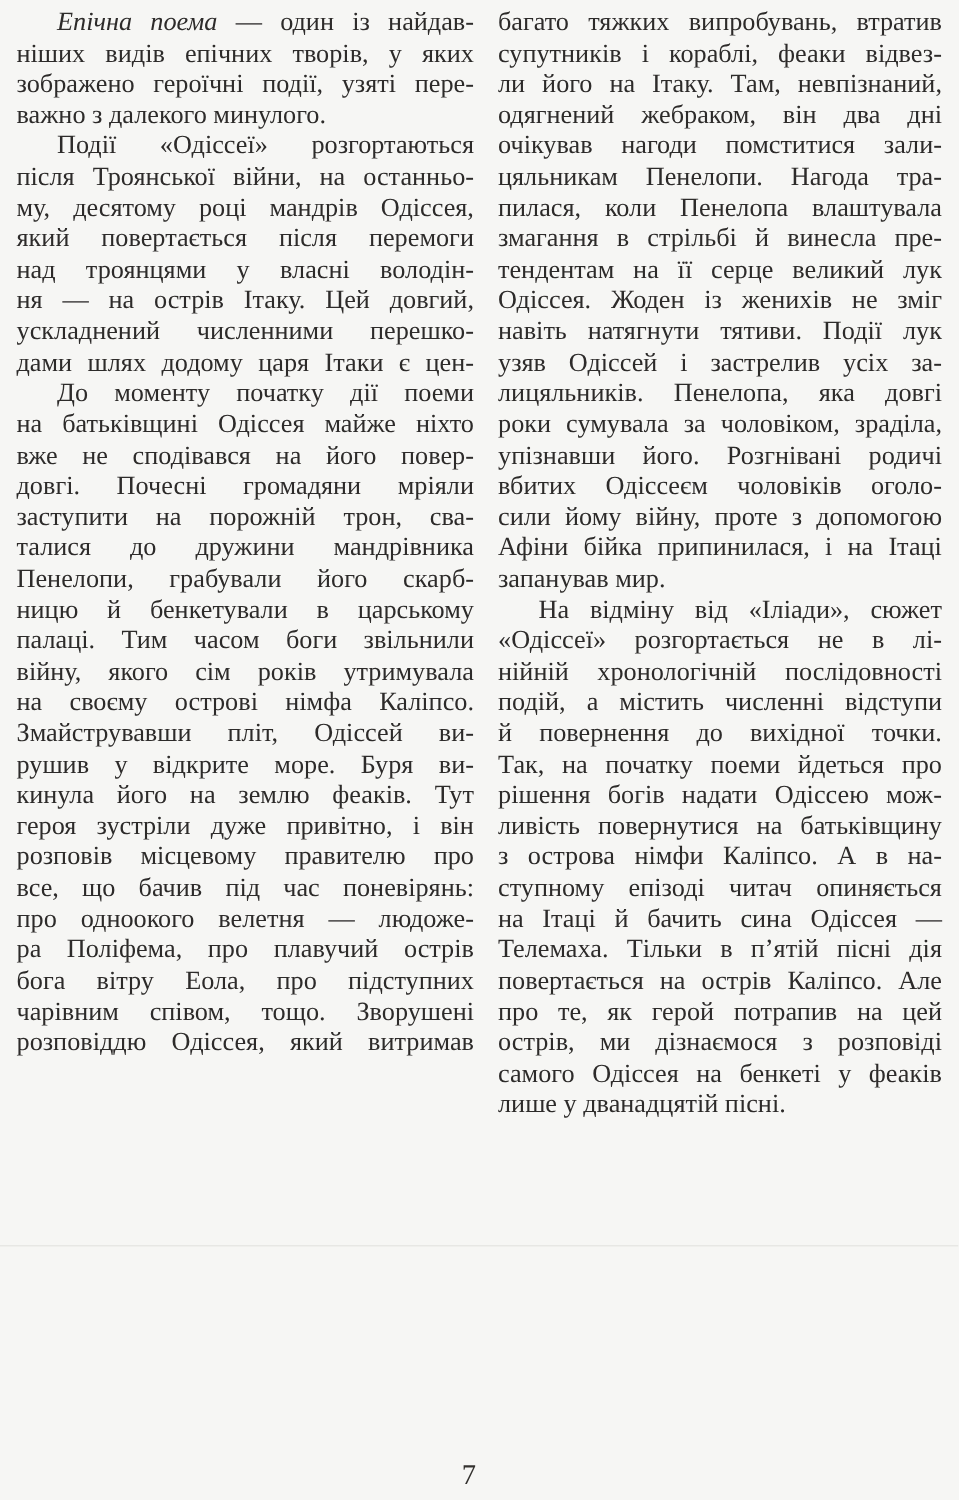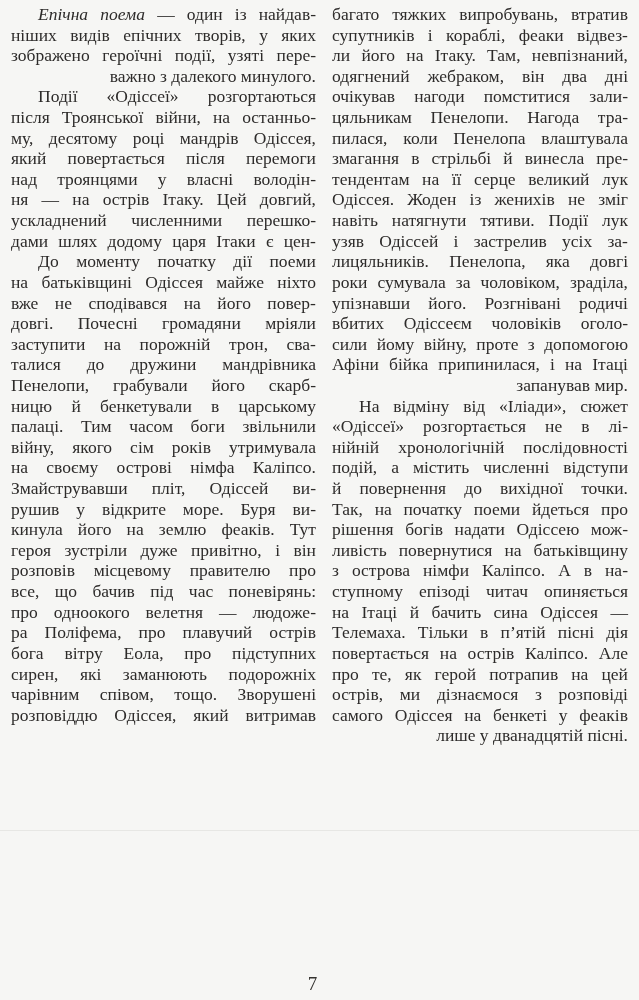--- a/index.html
+++ b/index.html
@@ -9,21 +9,21 @@
     color: #2d2b2a;
     font-family: "Liberation Serif", "DejaVu Serif", serif;
     position: relative;
     overflow: hidden;
   }
   .columns {
     display: flex;
     justify-content: space-between;
     padding: 4px 11px 0 11px;
   }
-  .column { width: 305px; text-align: right; }
+  .column { width: 305px; }
   .column.right { width: 296px; }
   .line {
     display: flex;
     justify-content: space-between;
     align-items: baseline;
     height: 20.62px;
     font-size: 17.5px;
     white-space: nowrap;
   }
   .line.indent { padding-left: 27px; }
@@ -263,26 +263,20 @@
         <span>острів</span>
       </div>
       <div class="line">
         <span>бога</span>
         <span>вітру</span>
         <span>Еола,</span>
         <span>про</span>
         <span>підступних</span>
       </div>
       <div class="line">
-        <span>сирен,</span>
-        <span>які</span>
-        <span>заманюють</span>
-        <span>подорожніх</span>
-      </div>
-      <div class="line">
         <span>чарівним</span>
         <span>співом,</span>
         <span>тощо.</span>
         <span>Зворушені</span>
       </div>
       <div class="line">
         <span>розповіддю</span>
         <span>Одіссея,</span>
         <span>який</span>
         <span>витримав</span>

